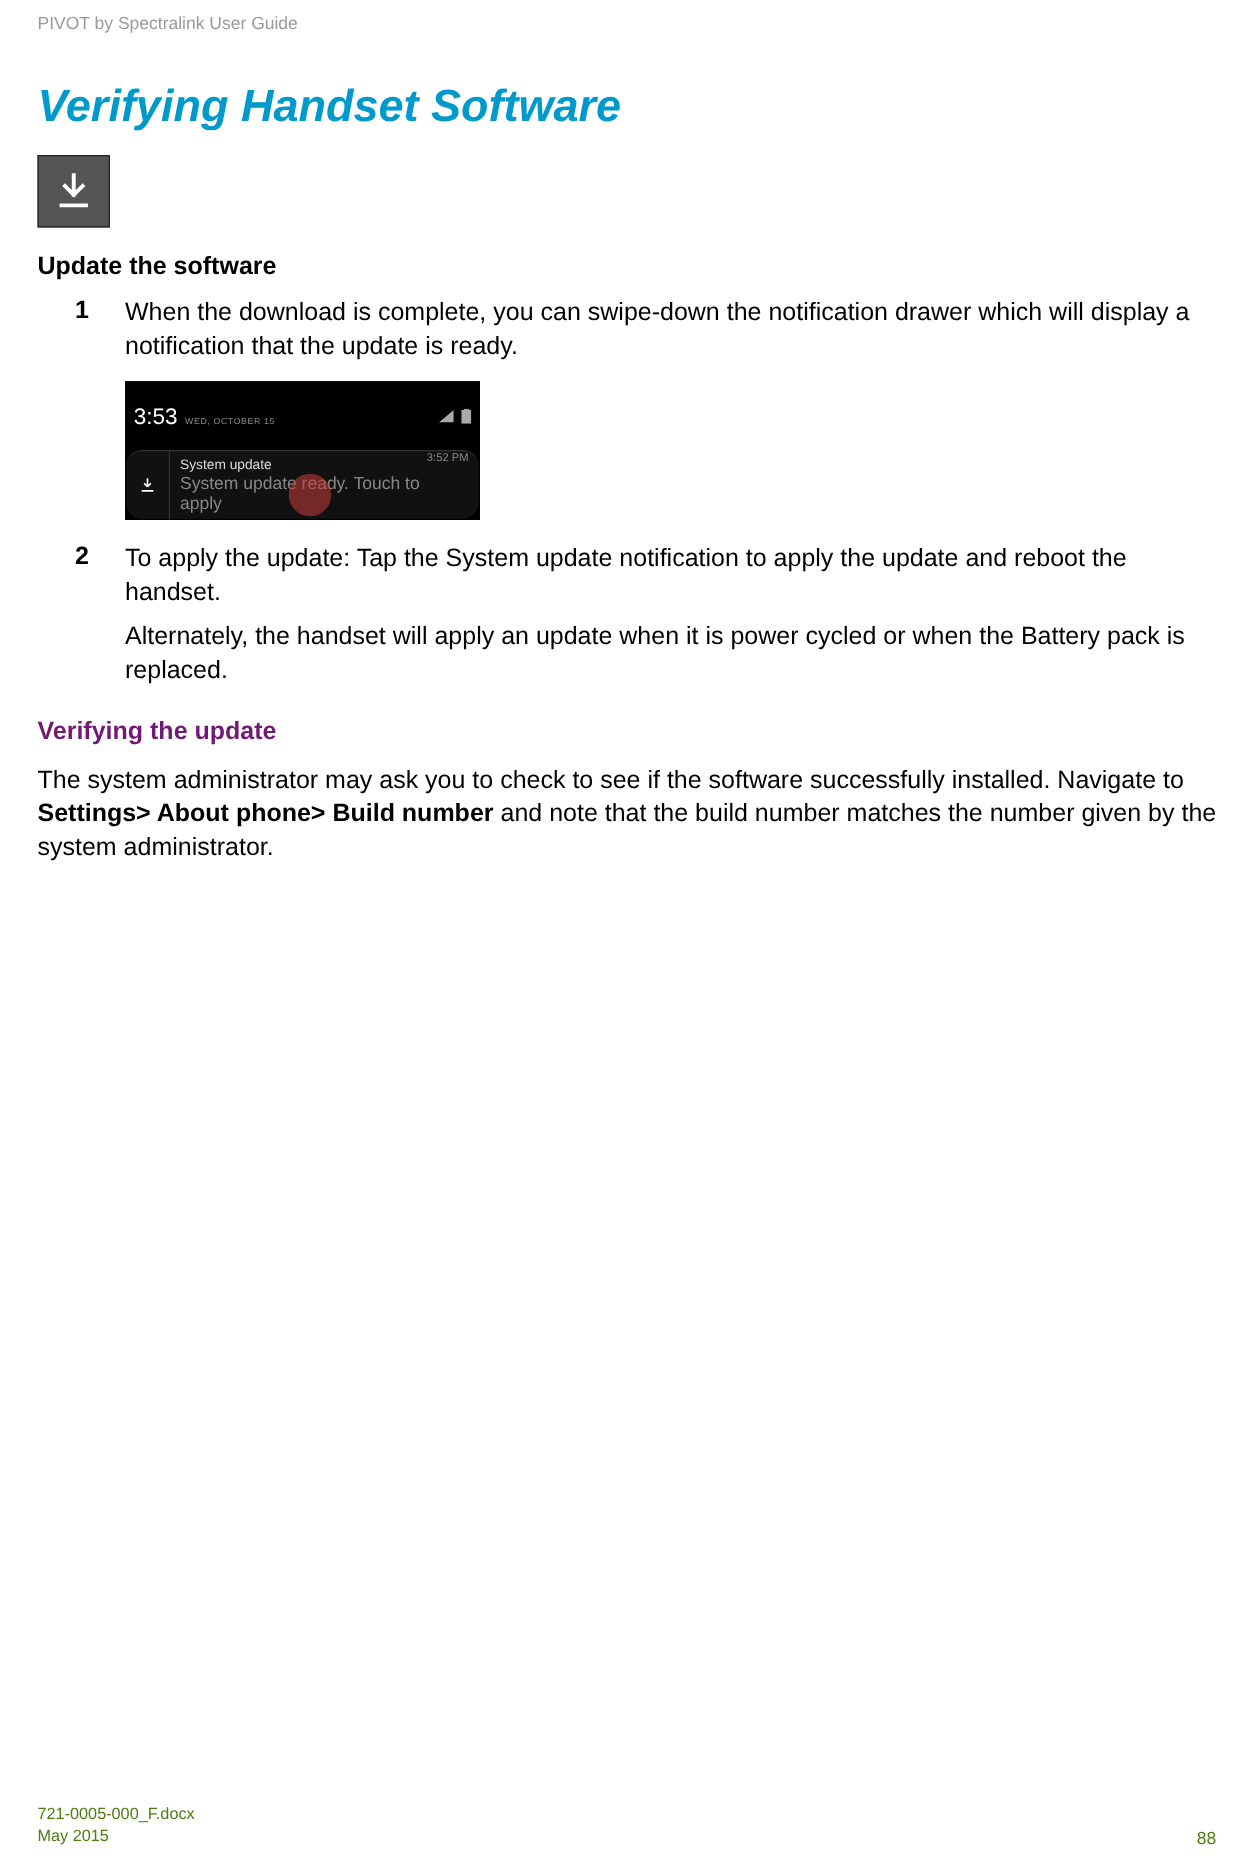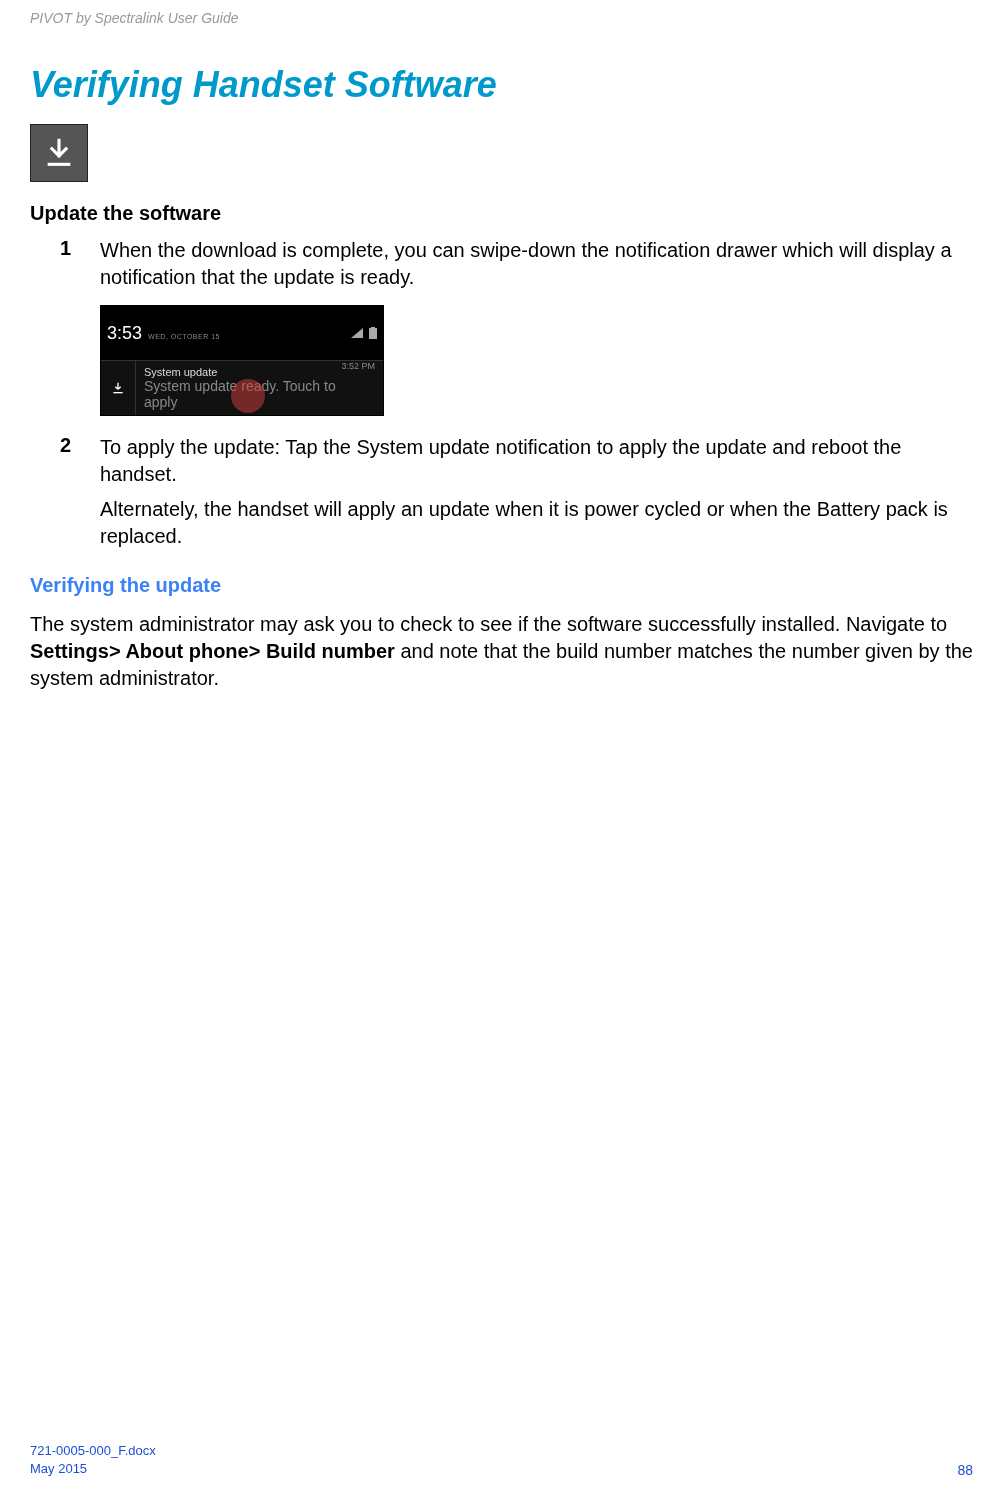--- a/index.html
+++ b/index.html
@@ -13,21 +13,20 @@
     width: 1003px;
     height: 1496px;
     position: relative;
     box-sizing: border-box;
     padding: 10px 30px 0 30px;
   }
   .header-label {
     font-size: 14px;
     color: #999;
     margin-bottom: 38px;
-    font-style: italic;
   }
   .title {
     font-family: "Trebuchet MS", "Segoe UI", sans-serif;
     font-style: italic;
     font-weight: bold;
     font-size: 36px;
     color: #0099cc;
     margin: 0 0 18px 0;
   }
   .body-text {
@@ -111,20 +110,21 @@
     align-items: center;
   }
   .sc-icons svg { display: block; }
   .screenshot-row {
     height: 54px;
     display: flex;
     align-items: center;
     background: #111;
     border-top: 1px solid #333;
     position: relative;
+    border-radius: 13px;
   }
   .sc-left {
     width: 34px;
     display: flex;
     align-items: center;
     justify-content: center;
     border-right: 1px solid #333;
     height: 100%;
   }
   .sc-mid {
@@ -151,34 +151,34 @@
     left: 130px;
     top: 18px;
     width: 34px;
     height: 34px;
     border-radius: 50%;
     background: rgba(200,60,60,0.55);
   }
   .h3-gray {
     font-size: 20px;
     font-weight: bold;
-    color: #3b82f6;
+    color: #701a75;
     margin: 24px 0 14px 0;
   }
   .bold { font-weight: bold; }
   .footer {
     position: absolute;
     bottom: 18px;
     left: 30px;
     right: 30px;
     display: flex;
     justify-content: space-between;
     align-items: flex-end;
     font-size: 13px;
-    color: #1d4ed8;
+    color: #4d7c0f;
   }
   .footer-left { line-height: 1.4; }
   .footer-right { font-size: 14px; }
 </style>
 </head>
 <body>
 
 <div class="page">
   <div class="header-label">PIVOT by Spectralink User Guide</div>
 

